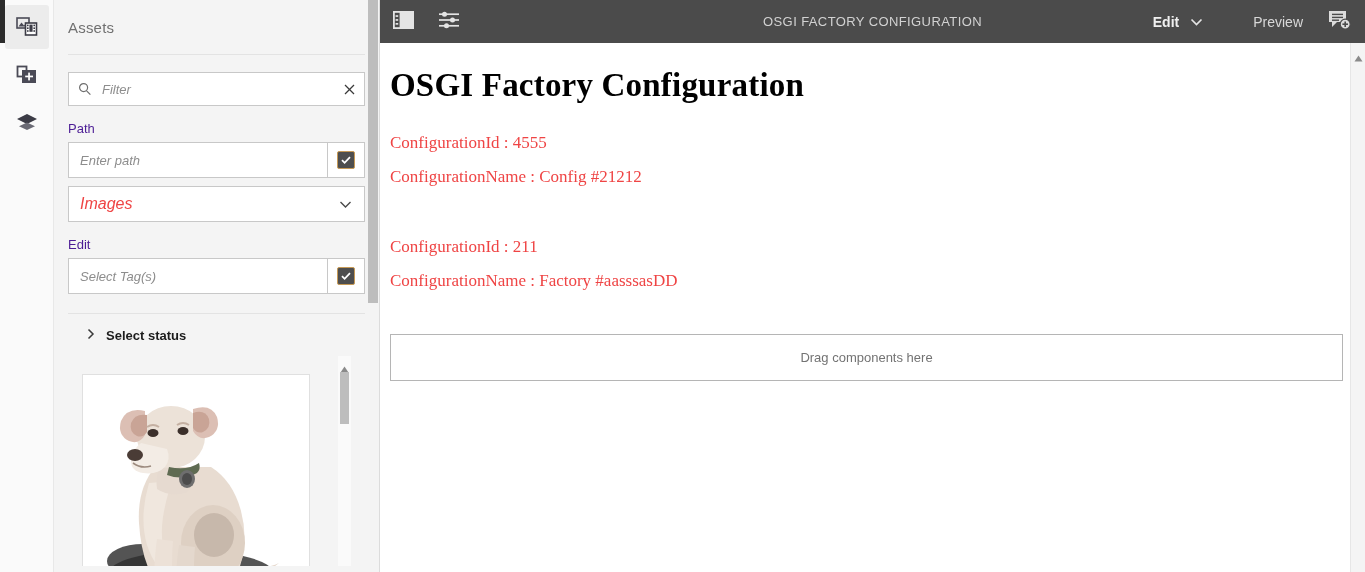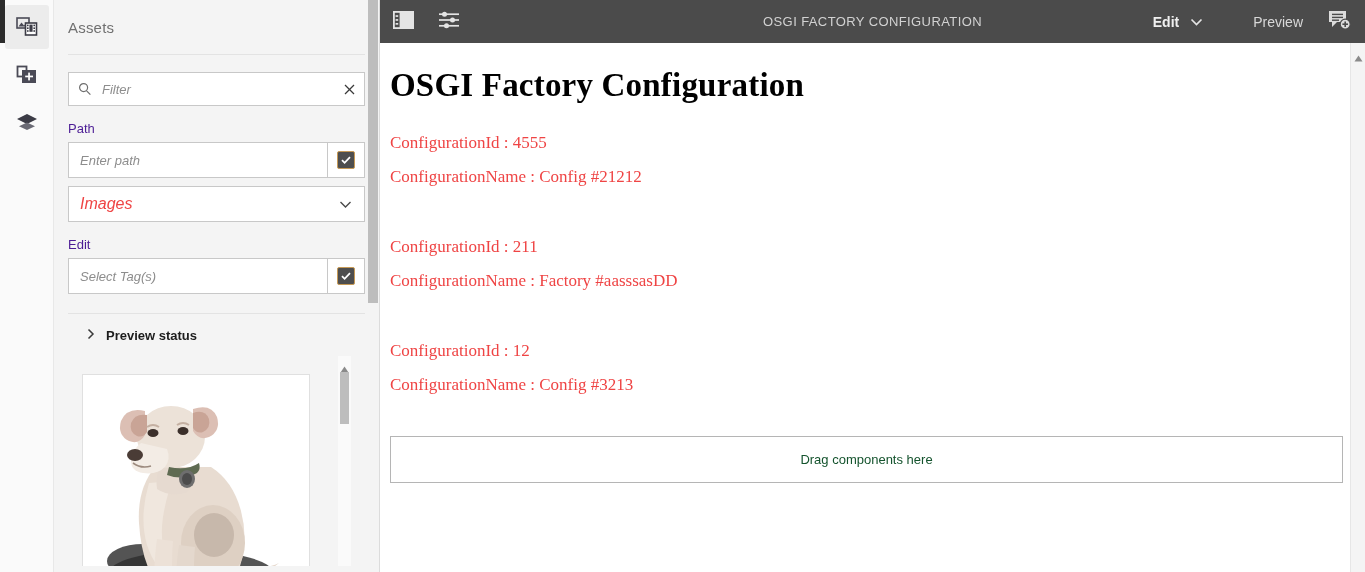--- a/index.html
+++ b/index.html
@@ -324,21 +324,21 @@
   .dropzone {
     margin: 34px 22px 0 0;
     height: 47px;
     border: 1px solid #b5b5b5;
     display: flex;
     align-items: center;
     justify-content: center;
   }
   .dropzone-text {
     font-size: 13px;
-    color: #14532d;
+    color: #737373;
   }
 
   
   .main-scrollbar {
     position: absolute;
     right: 0; top: 43px;
     width: 15px;
     height: 529px;
     background: #f4f4f4;
     border-left: 1px solid #e6e6e6;
@@ -447,21 +447,21 @@
         </div>
       </div>
 
       <div class="accordion-divider"></div>
       <div class="accordion">
         <span>
           <svg width="8" height="12" viewBox="0 0 8 12">
             <polyline points="1.5,1.5 6,6 1.5,10.5" fill="none" stroke="#3a3a3a" stroke-width="1.5"></polyline>
           </svg>
         </span>
-        <span class="accordion-label">Preview status</span>
+        <span class="accordion-label">Select status</span>
       </div>
     </div>
 
     <div class="asset-list">
       <div class="asset-card">
         <div class="asset-img-area">
           <svg width="226" height="258" viewBox="0 0 226 258">
             <rect width="226" height="258" fill="#ffffff"></rect>
 
             <ellipse cx="108" cy="198" rx="82" ry="22" fill="#2e2e2e" opacity="0.82"></ellipse>
@@ -597,24 +597,20 @@
         </div>
 
         <div class="cfg-group">
           <div class="cfg-line">ConfigurationId : 211</div>
           <div class="cfg-line">ConfigurationName : Factory #aasssasDD</div>
         </div>
 
         <div class="cfg-group">
         </div>
 
-        <div class="cfg-group">
-          <div class="cfg-line">ConfigurationId : 12</div>
-          <div class="cfg-line">ConfigurationName : Config #3213</div>
-        </div>
 
         <div class="dropzone">
           <span class="dropzone-text">Drag components here</span>
         </div>
       </div>
     </div>
 
     <div class="main-scrollbar">
       <span class="main-scroll-up">
         <svg width="9" height="7" viewBox="0 0 9 7">

